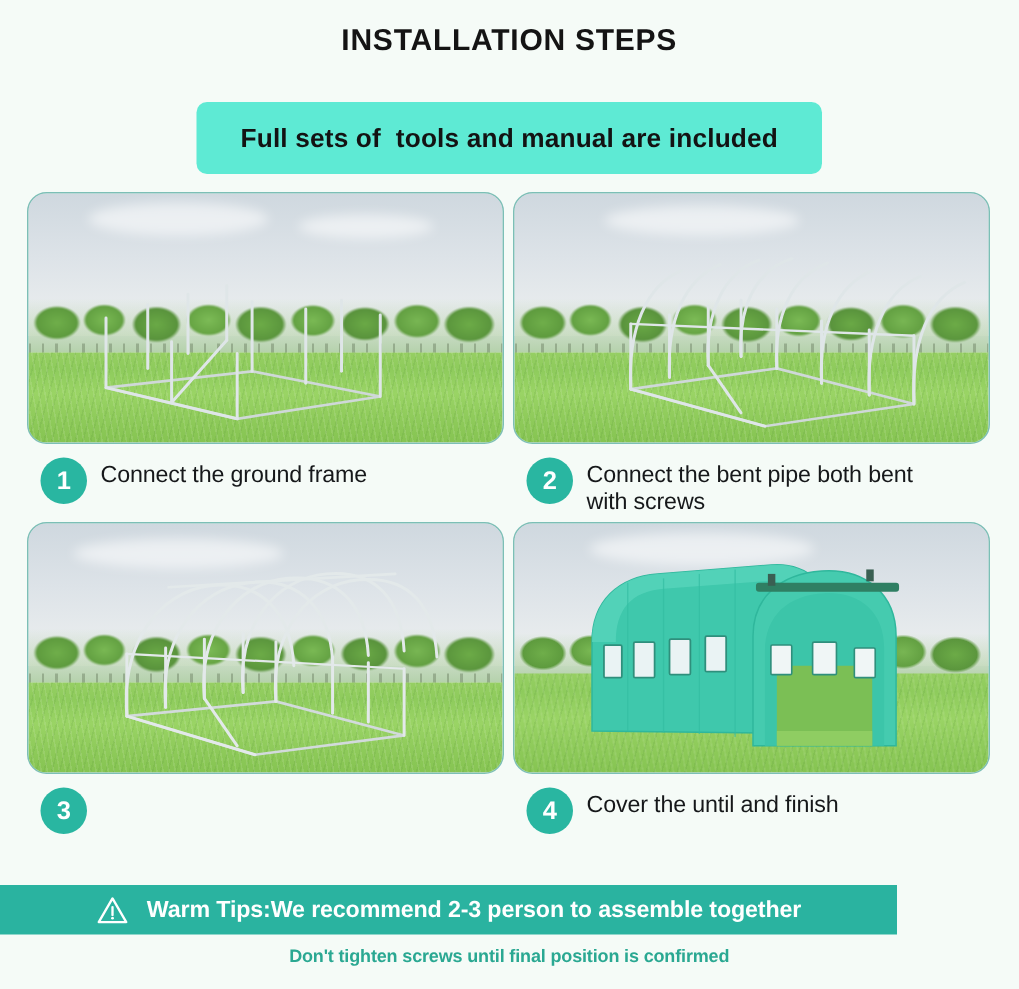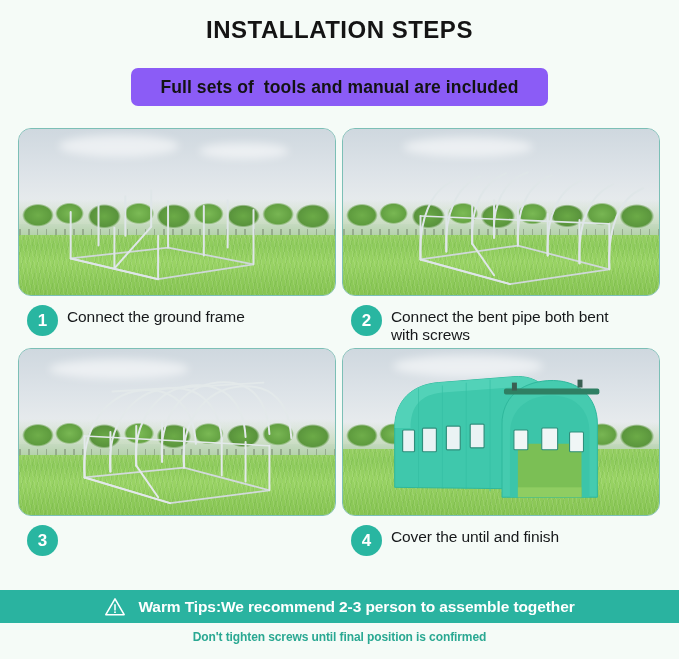--- a/index.html
+++ b/index.html
@@ -20,34 +20,34 @@
     background: #f5fbf7;
   }
 
   
   .title {
     position: absolute;
     top: 16px;
     left: 0;
     width: 679px;
     text-align: center;
-    font-size: 24px;
+    font-size: 20px;
     font-weight: bold;
     letter-spacing: 0.5px;
     color: #141414;
   }
 
   
   .ribbon {
     position: absolute;
     top: 68px;
     left: 131px;
     width: 417px;
-    height: 38px;
-    background: #8b5cf6;
+    height: 48px;
+    background: #5eead4;
     border-radius: 7px;
     display: flex;
     align-items: center;
     justify-content: center;
     box-sizing: border-box;
   }
   .ribbon-text {
     font-size: 17.5px;
     font-weight: bold;
     color: #131313;
@@ -174,21 +174,21 @@
     padding-top: 4px;
     white-space: pre-line;
     letter-spacing: -0.1px;
   }
 
   
   .warnbar {
     position: absolute;
     left: 0;
     top: 590px;
-    width: 679px;
+    width: 598px;
     height: 33px;
     background: #2ab3a0;
     display: flex;
     align-items: center;
     justify-content: center;
     gap: 12px;
   }
   .warn-icon {
     flex: none;
     width: 22px;

